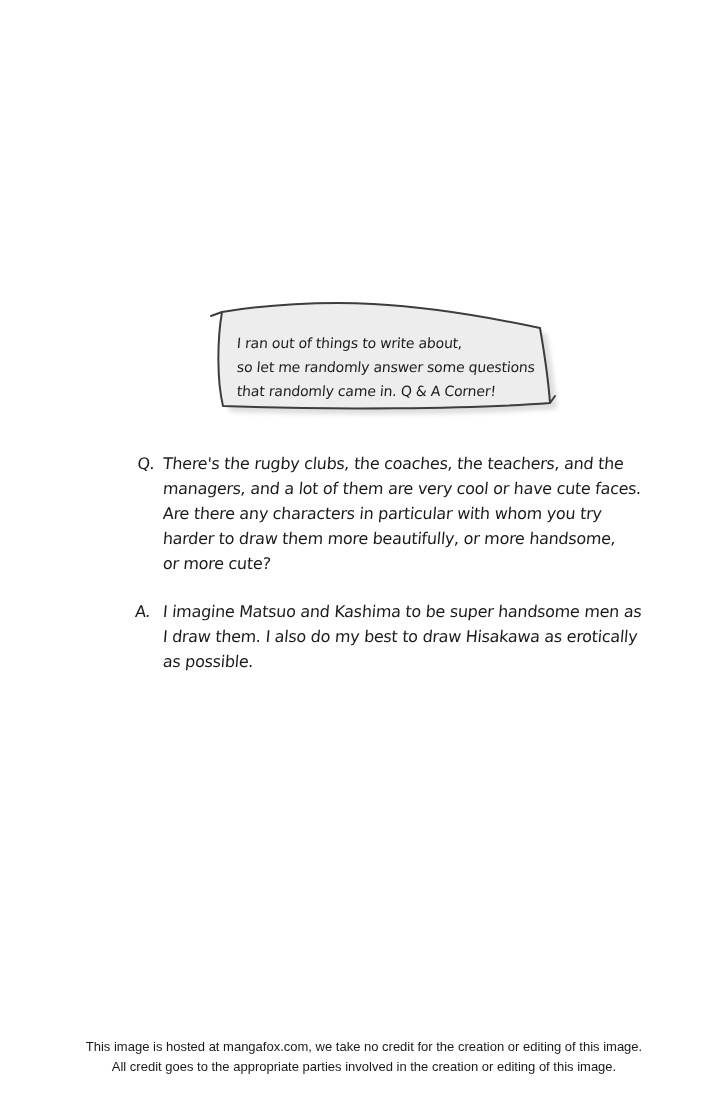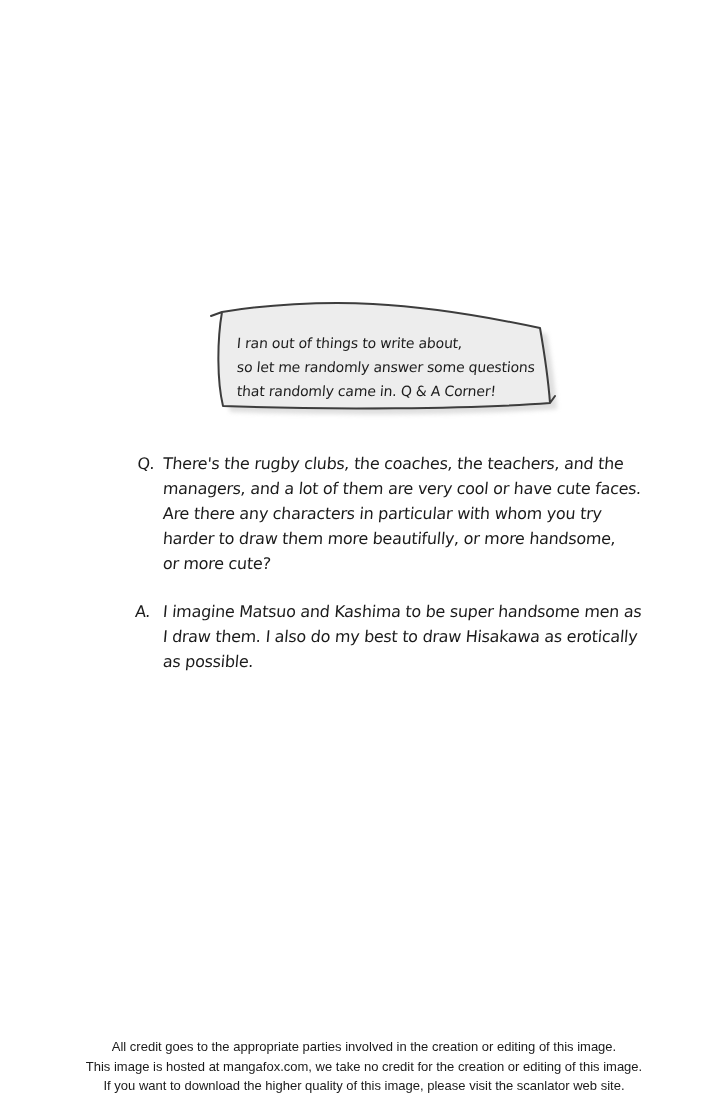--- a/index.html
+++ b/index.html
@@ -122,18 +122,17 @@
   <div class="qa-block answer">
     <div class="qa-label">A.</div>
     <div class="qa-lines">
       <div class="hand-line">I imagine Matsuo and Kashima to be super handsome men as</div>
       <div class="hand-line">I draw them. I also do my best to draw Hisakawa as erotically</div>
       <div class="hand-line">as possible.</div>
     </div>
   </div>
 
   <div class="footer">
+    <div>This image is hosted at mangafox.com, we take no credit for the creation or editing of this image.</div>
     <div>All credit goes to the appropriate parties involved in the creation or editing of this image.</div>
-    <div>This image is hosted at mangafox.com, we take no credit for the creation or editing of this image.</div>
-    <div>If you want to download the higher quality of this image, please visit the scanlator web site.</div>
   </div>
 
 </div>
 
 </body></html>

